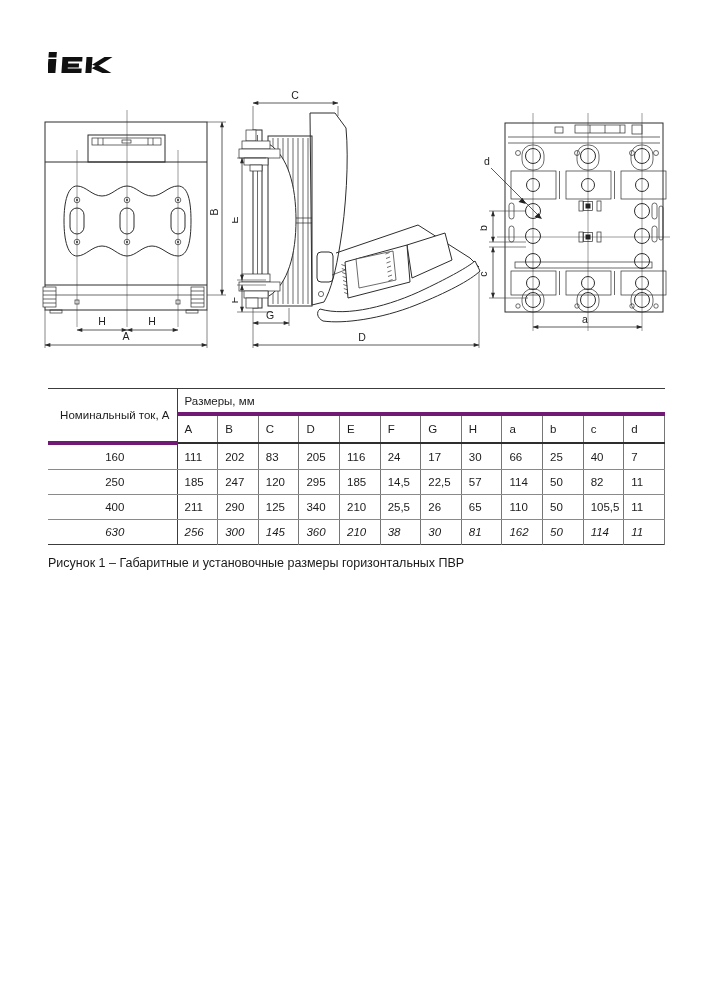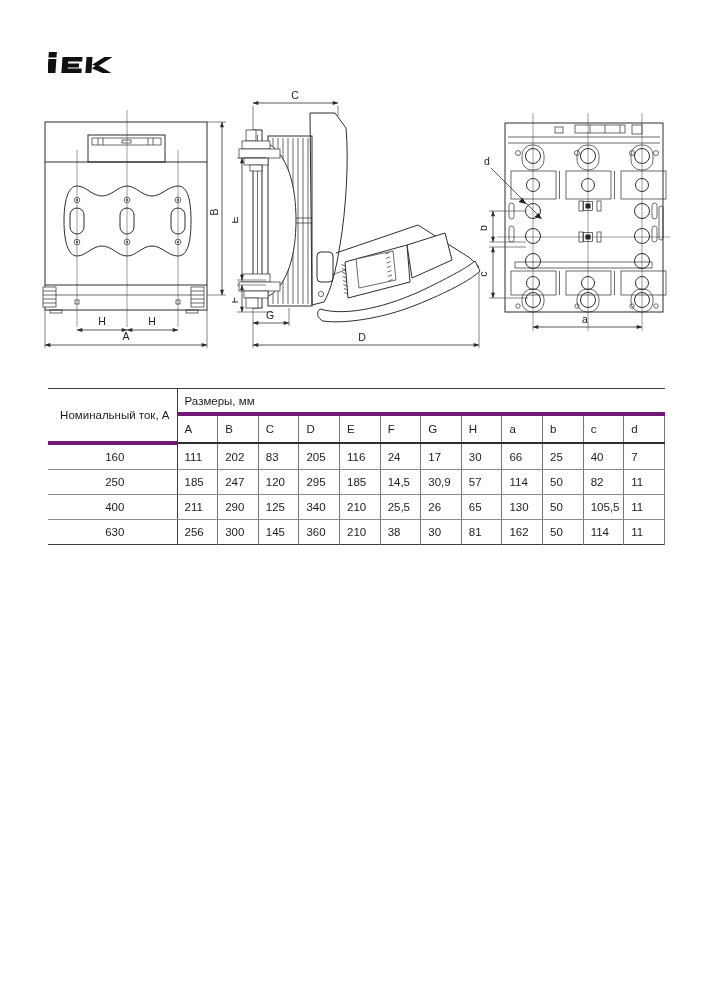--- a/index.html
+++ b/index.html
@@ -20,21 +20,21 @@
   table.dims{position:absolute;left:48px;top:388px;width:617px;border-collapse:collapse;
              table-layout:fixed;font-size:11.5px;color:#1c1c1c;
              border-top:1.5px solid #3c3c3c;border-bottom:1.5px solid #3c3c3c;}
   table.dims td{padding:0 2px 0 7px;vertical-align:middle;white-space:nowrap;overflow:hidden;}
   td.cur{border-right:1.5px solid #3c3c3c;text-align:center;}
   tr.grow td{height:23px;border-bottom:4px solid #701a75;}
   tr.shead td{height:26px;border-bottom:2px solid #2e2e2e;}
   tr.shead td.dc,tr.drow td.dc{border-left:1px solid #767676;}
   tr.shead td.dl,tr.drow td.dl{border-right:1px solid #767676;}
   tr.drow td{height:24px;border-bottom:1px solid #8a8a8a;margin-left:12px;}
-  tr.drow:last-child td{border-bottom:none;}
+  tr.drow:last-child td{border-bottom:none;font-style:italic;}
   .caption{position:absolute;left:48px;top:556px;font-size:12.5px;color:#1a1a1a;}
 </style>
 </head>
 <body>
 
 <div class="page">
 
   <svg class="fig-svg" style="left:48px;top:50px" width="66" height="26" viewBox="0 0 66 26" aria-label="IEK">
     <g transform="translate(1,0) skewX(-4)" fill="#101010">
       <rect x="0" y="2" width="8" height="5.5"></rect>
@@ -373,38 +373,38 @@
         <td class="dc dl">7</td>
       </tr>
       <tr class="drow">
         <td class="cur">250</td>
         <td>185</td>
         <td class="dc">247</td>
         <td class="dc">120</td>
         <td class="dc">295</td>
         <td class="dc">185</td>
         <td class="dc">14,5</td>
-        <td class="dc">30,9</td>
+        <td class="dc">22,5</td>
         <td class="dc">57</td>
         <td class="dc">114</td>
         <td class="dc">50</td>
         <td class="dc">82</td>
         <td class="dc dl">11</td>
       </tr>
       <tr class="drow">
         <td class="cur">400</td>
         <td>211</td>
         <td class="dc">290</td>
         <td class="dc">125</td>
         <td class="dc">340</td>
         <td class="dc">210</td>
         <td class="dc">25,5</td>
         <td class="dc">26</td>
         <td class="dc">65</td>
-        <td class="dc">130</td>
+        <td class="dc">110</td>
         <td class="dc">50</td>
         <td class="dc">105,5</td>
         <td class="dc dl">11</td>
       </tr>
       <tr class="drow">
         <td class="cur">630</td>
         <td>256</td>
         <td class="dc">300</td>
         <td class="dc">145</td>
         <td class="dc">360</td>
@@ -413,14 +413,15 @@
         <td class="dc">30</td>
         <td class="dc">81</td>
         <td class="dc">162</td>
         <td class="dc">50</td>
         <td class="dc">114</td>
         <td class="dc dl">11</td>
       </tr>
     </tbody>
   </table>
 
+  <div class="caption">Рисунок 1 – Габаритные и установочные размеры горизонтальных ПВР</div>
 
 </div>
 
 </body></html>

